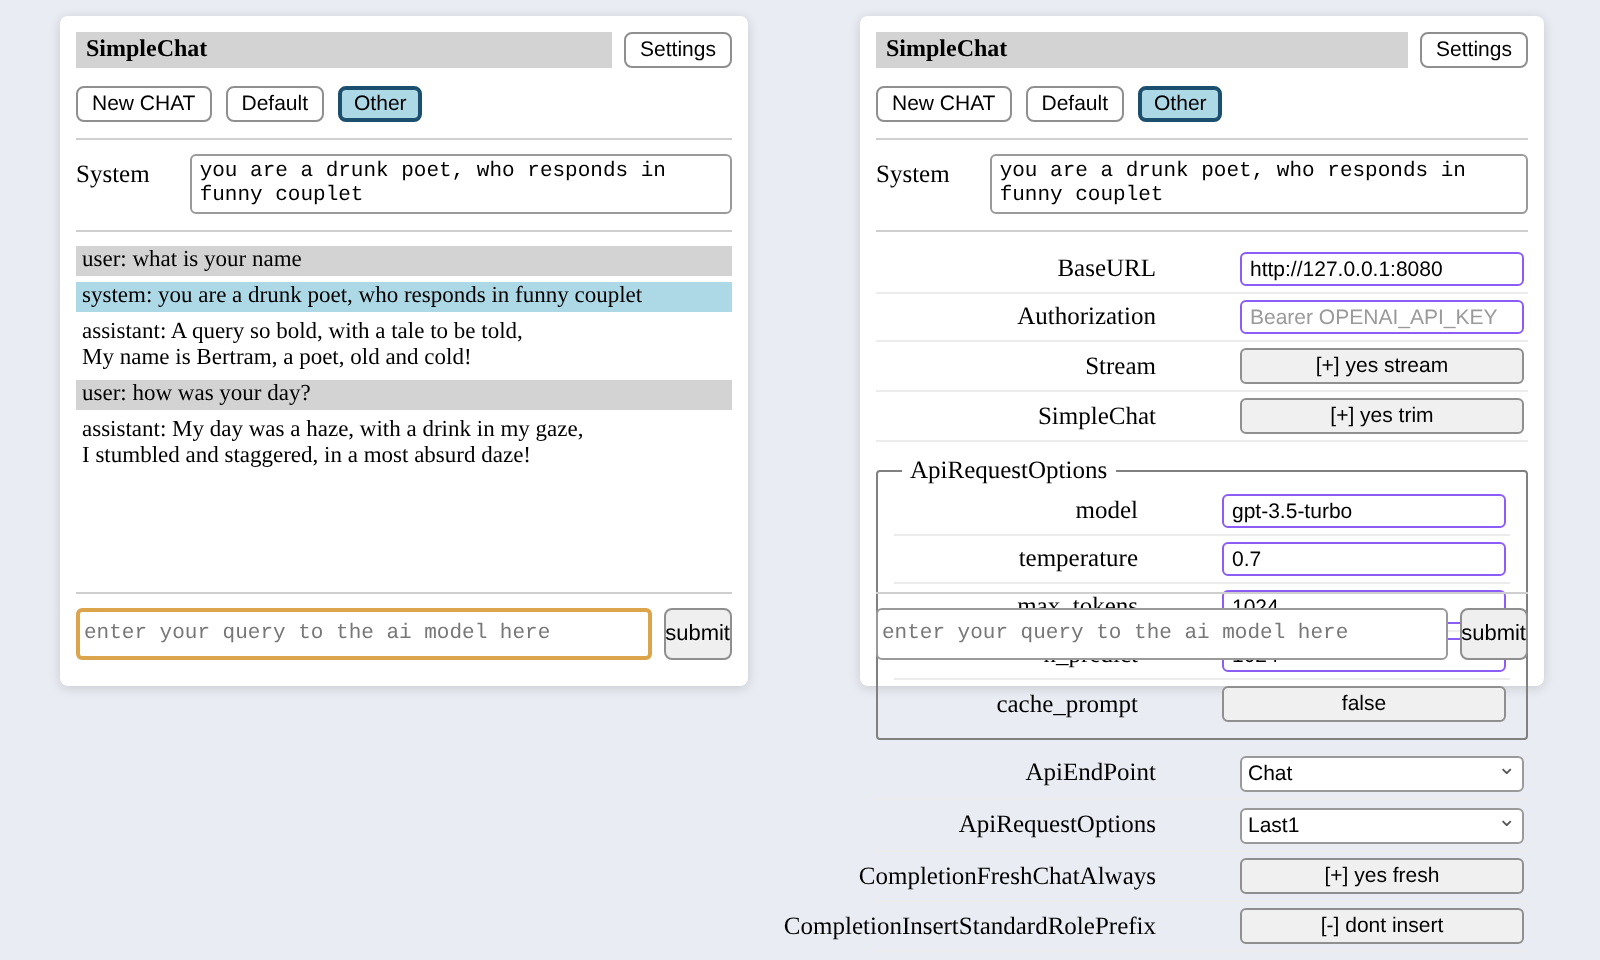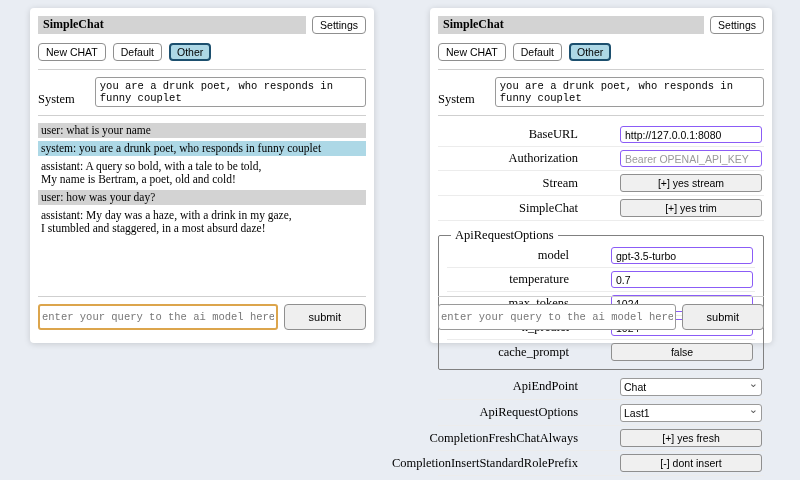--- a/index.html
+++ b/index.html
@@ -27,21 +27,21 @@
     background:#f5f5f5; border:1px solid #8f8f8f; border-radius:4px;
     padding:2px 7px; color:#000; cursor:pointer;
   }
   .btn-plain { background:#ffffff;text-align:right; }
   .toolbar { margin-top:9px; display:flex; gap:7px; }
   .toolbar .selected {
     background:#add8e6; border:2px solid #1c4f6e; padding:1px 6px;
   }
   hr.divider { border:none; border-top:1px solid #cfcfcf; margin:8px 0 7px 0; }
 
-  .sys-row { display:flex; gap:20px; align-items:flex-end; margin-top:2px; }
+  .sys-row { display:flex; gap:20px; align-items:flex-start; margin-top:2px; }
   .sys-label { font-size:12.5px; padding-top:3px; }
   .sys-textarea {
     flex:1; height:30px; resize:none;
     font-family:"Liberation Mono", monospace; font-size:10.5px;
     border:1px solid #9a9a9a; border-radius:3px; padding:2px 4px;
     color:#000;
   }
 
   
   .messages { margin-top:7px; }
@@ -88,21 +88,21 @@
   .bottom-area { position:absolute; left:8px; right:8px; bottom:13px; }
   .bottom-area hr.divider { margin:0 0 7px 0; }
   .query-bar { display:flex; gap:6px; }
   .query-input {
     flex:1; font-family:"Liberation Mono", monospace; font-size:10.5px;
     border:1px solid #9a9a9a; border-radius:3px; padding:2px 2px; height:26px;
     color:#000;
   }
   .query-input::placeholder { color:#777; }
   .query-input.gold { border:2px solid #dca54c; }
-  .submit-btn { height:26px; padding:2px 24px; background:#efefef; font-size:11px; }
+  .submit-btn { height:26px; padding:2px 0; background:#efefef; font-size:11px; }
 </style>
 </head>
 <body>
 
 <div class="panel left">
   <div class="header-row">
     <div class="titlebar">SimpleChat</div>
     <button class="btn-plain">Settings</button>
   </div>
 

